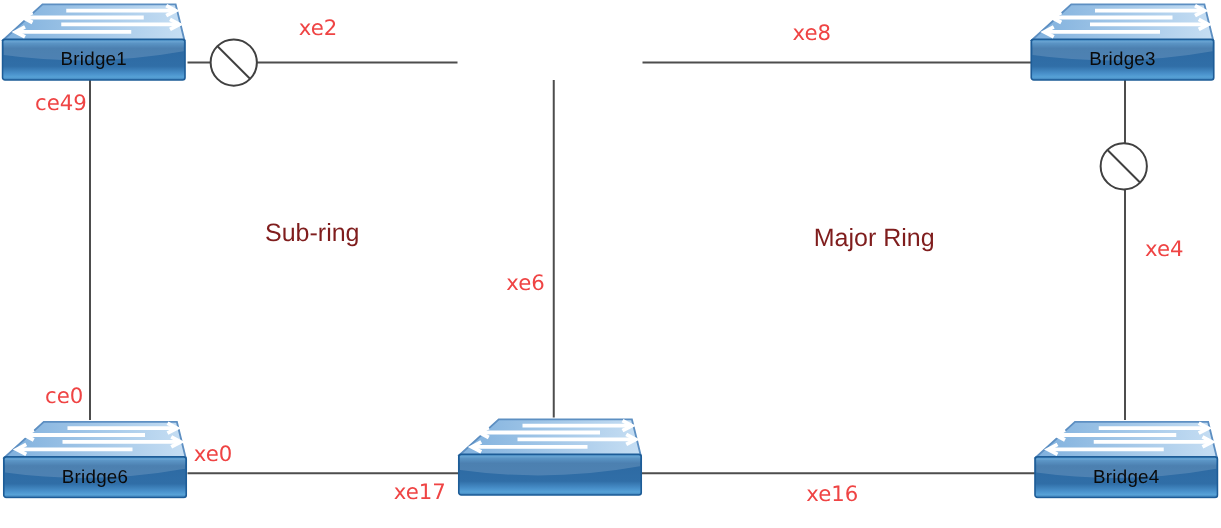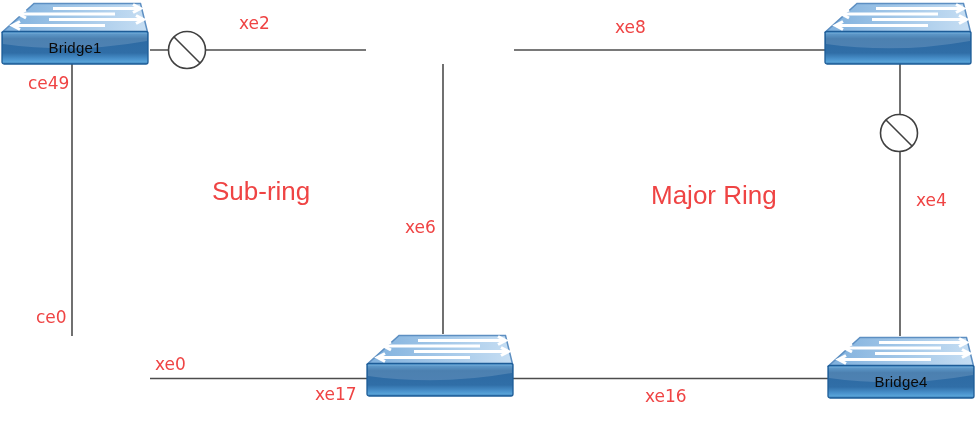--- a/index.html
+++ b/index.html
@@ -14,21 +14,21 @@
     position:absolute;left:0;right:0;bottom:5px;text-align:center;
     font-size:15px;color:#0a0a0a;letter-spacing:.2px;
     font-family:"Liberation Sans",sans-serif;
   }
   .port{
     position:absolute;font-family:"DejaVu Sans",sans-serif;
     font-size:17px;color:#ef4444;white-space:nowrap;
   }
   .ring{
     position:absolute;font-family:"Liberation Sans",sans-serif;
-    font-size:26px;color:#ef4444;white-space:nowrap;
+    font-size:20px;color:#7f1d1d;white-space:nowrap;
   }
 </style>
 </head>
 <body>
 
 <div class="canvas">
 
   <svg width="0" height="0" style="position:absolute" aria-hidden="true">
     <defs>
       <linearGradient id="gTop" x1="0" y1="0" x2="1" y2="0">
@@ -87,35 +87,42 @@
   <div class="bridge" style="left:1px;top:2px">
     <svg class="sw" viewBox="0 0 148 63">
         <use href="#sym-switch"></use>
       </svg>
     <div class="bridge-label">Bridge1</div>
   </div>
   <div class="bridge" style="left:824px;top:2px">
     <svg class="sw" viewBox="0 0 148 63">
         <use href="#sym-switch"></use>
       </svg>
+    <div class="bridge-label">Bridge3</div>
+  </div>
+  <div class="bridge" style="left:2px;top:336px">
+    <svg class="sw" viewBox="0 0 148 63">
+        <use href="#sym-switch"></use>
+      </svg>
+    <div class="bridge-label">Bridge6</div>
   </div>
   <div class="bridge" style="left:366px;top:334px">
     <svg class="sw" viewBox="0 0 148 63">
         <use href="#sym-switch"></use>
       </svg>
   </div>
   <div class="bridge" style="left:827px;top:336px">
     <svg class="sw" viewBox="0 0 148 63">
         <use href="#sym-switch"></use>
       </svg>
     <div class="bridge-label">Bridge4</div>
   </div>
 
   <div class="port" style="left:239px;top:13px">xe2</div>
-  <div class="port" style="left:615px;top:17px">xe8</div>
+  <div class="port" style="left:634px;top:17px">xe8</div>
   <div class="port" style="left:28px;top:73px">ce49</div>
   <div class="port" style="left:36px;top:307px">ce0</div>
   <div class="port" style="left:405px;top:217px">xe6</div>
   <div class="port" style="left:916px;top:190px">xe4</div>
   <div class="port" style="left:155px;top:354px">xe0</div>
   <div class="port" style="left:315px;top:384px">xe17</div>
   <div class="port" style="left:645px;top:386px">xe16</div>
 
   <div class="ring" style="left:212px;top:176px">Sub-ring</div>
   <div class="ring" style="left:651px;top:180px">Major Ring</div>

